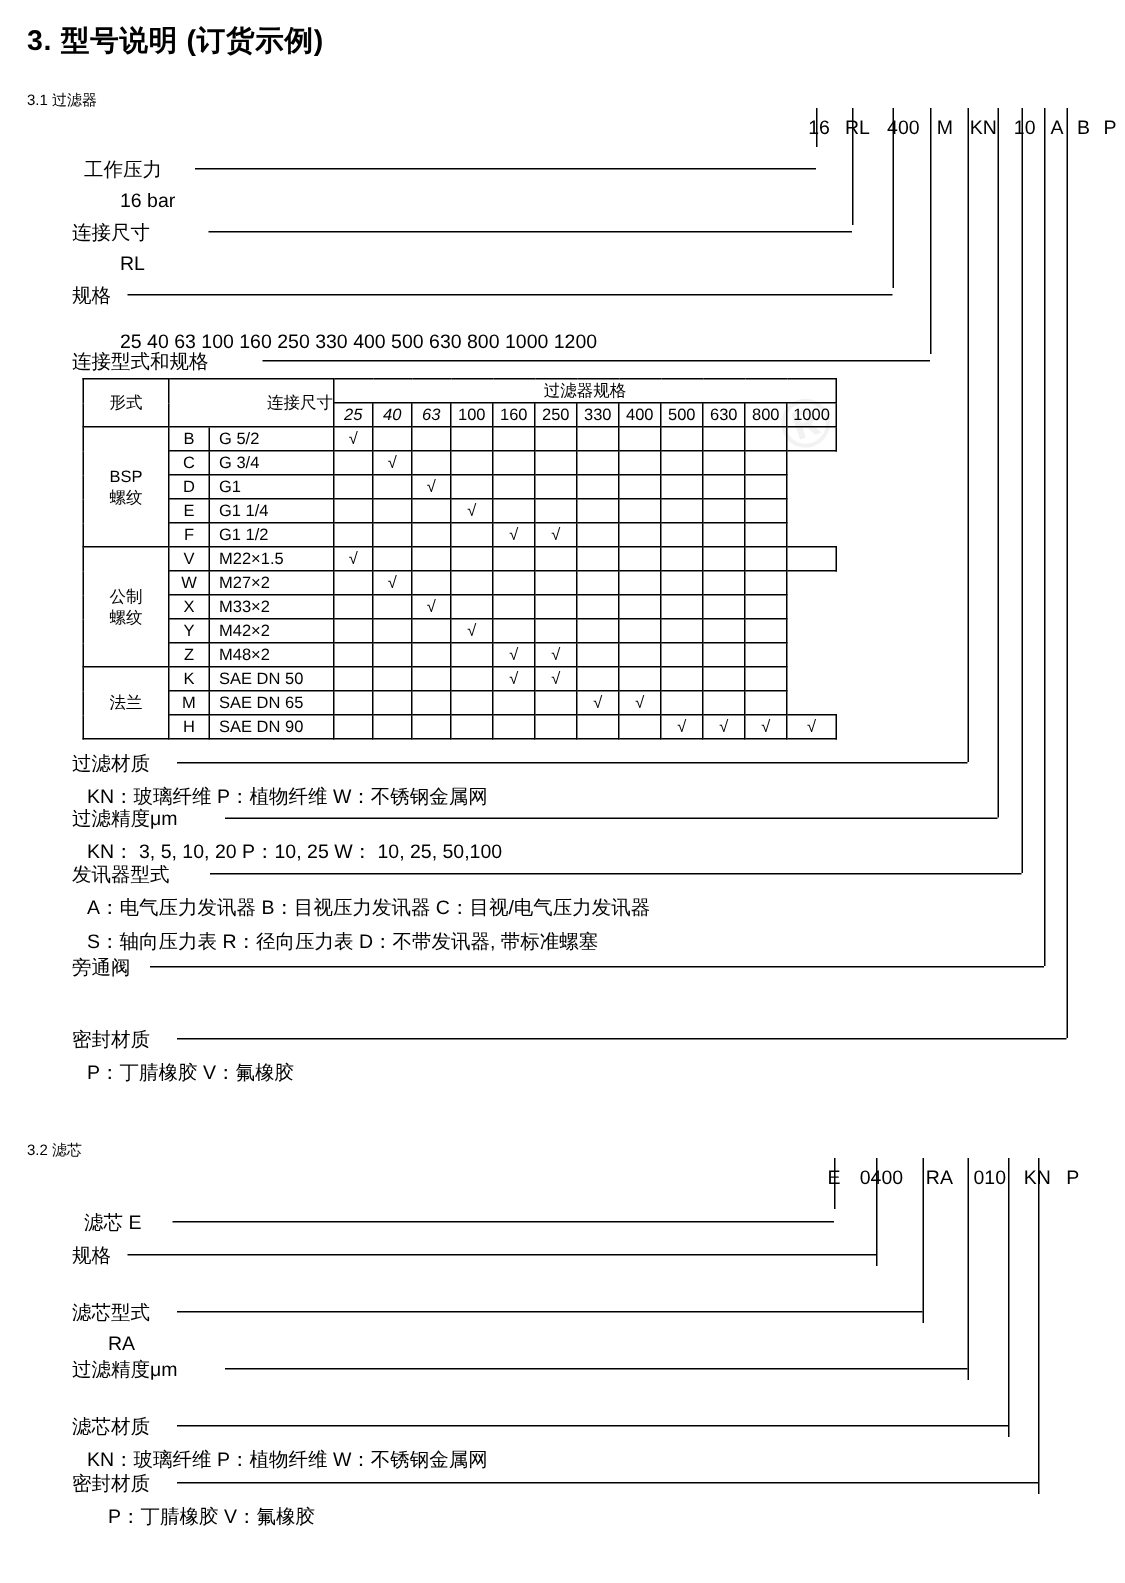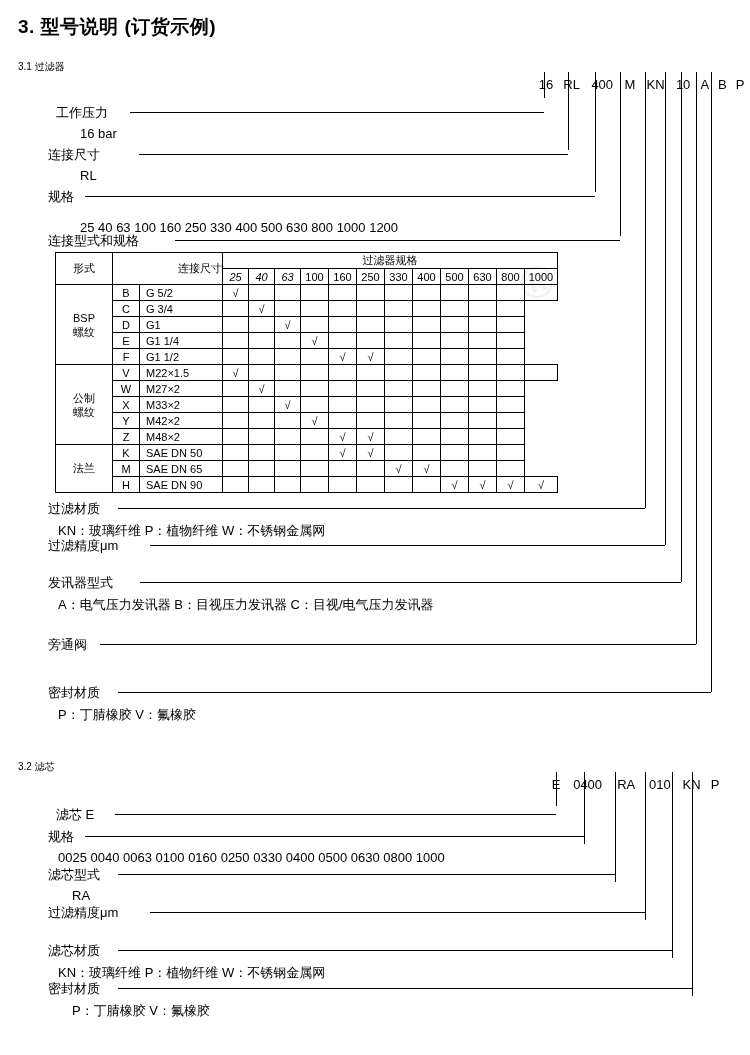--- a/index.html
+++ b/index.html
@@ -339,24 +339,26 @@
     </tr>
   </tbody>
     </table>
 
   <div class="lbl" style="left:48px;top:500px;">过滤材质</div>
   <div class="hline" style="left:118px;top:508px;width:527px;"></div>
   <div class="lbl" style="left:58px;top:522px;">KN：玻璃纤维        P：植物纤维        W：不锈钢金属网</div>
 
   <div class="lbl" style="left:48px;top:537px;">过滤精度μm</div>
   <div class="hline" style="left:150px;top:545px;width:515px;"></div>
+  <div class="lbl" style="left:58px;top:559px;">KN： 3, 5, 10, 20     P：10, 25        W： 10, 25, 50,100</div>
 
   <div class="lbl" style="left:48px;top:574px;">发讯器型式</div>
   <div class="hline" style="left:140px;top:582px;width:541px;"></div>
   <div class="lbl" style="left:58px;top:596px;">A：电气压力发讯器    B：目视压力发讯器    C：目视/电气压力发讯器</div>
+  <div class="lbl" style="left:58px;top:619px;">S：轴向压力表      R：径向压力表      D：不带发讯器, 带标准螺塞</div>
 
   <div class="lbl" style="left:48px;top:636px;">旁通阀</div>
   <div class="hline" style="left:100px;top:644px;width:596px;"></div>
 
   <div class="lbl" style="left:48px;top:684px;">密封材质</div>
   <div class="hline" style="left:118px;top:692px;width:593px;"></div>
   <div class="lbl" style="left:58px;top:706px;">P：丁腈橡胶          V：氟橡胶</div>
 
   <div class="sec-label" style="left:18px;top:760px;">3.2  滤芯</div>
 
@@ -374,21 +376,20 @@
   <div class="vline" style="left:615px;top:772px;height:110px;"></div>
   <div class="vline" style="left:645px;top:772px;height:148px;"></div>
   <div class="vline" style="left:672px;top:772px;height:186px;"></div>
   <div class="vline" style="left:692px;top:772px;height:224px;"></div>
 
   <div class="lbl" style="left:56px;top:806px;">滤芯 E</div>
   <div class="hline" style="left:115px;top:814px;width:441px;"></div>
 
   <div class="lbl" style="left:48px;top:828px;">规格</div>
   <div class="hline" style="left:85px;top:836px;width:499px;"></div>
-  <div class="lbl" style="left:58px;top:850px;">0025  0040  0063  0100  0160  0250  0330  0400  0500  0630  0800  1000</div>
 
   <div class="lbl" style="left:48px;top:866px;">滤芯型式</div>
   <div class="hline" style="left:118px;top:874px;width:497px;"></div>
   <div class="lbl" style="left:72px;top:888px;">RA</div>
 
   <div class="lbl" style="left:48px;top:904px;">过滤精度μm</div>
   <div class="hline" style="left:150px;top:912px;width:495px;"></div>
 
   <div class="lbl" style="left:48px;top:942px;">滤芯材质</div>
   <div class="hline" style="left:118px;top:950px;width:554px;"></div>

